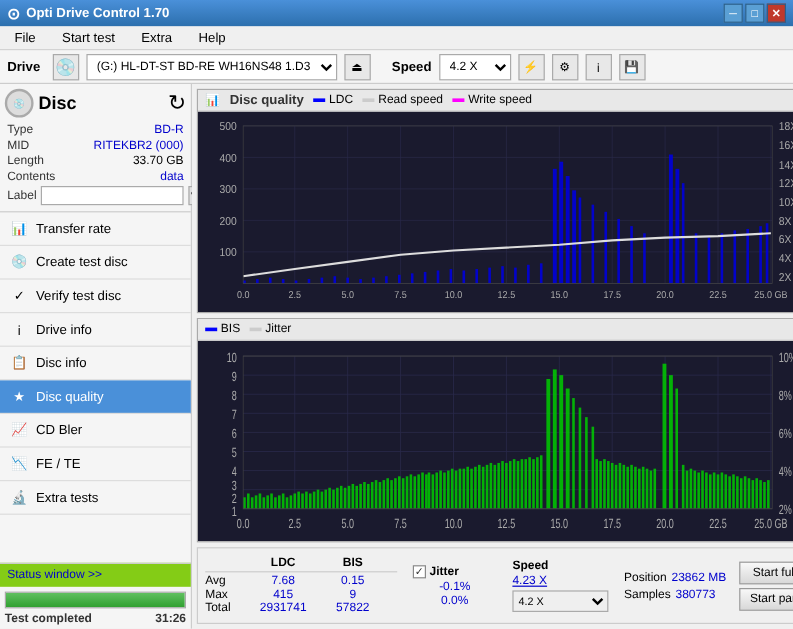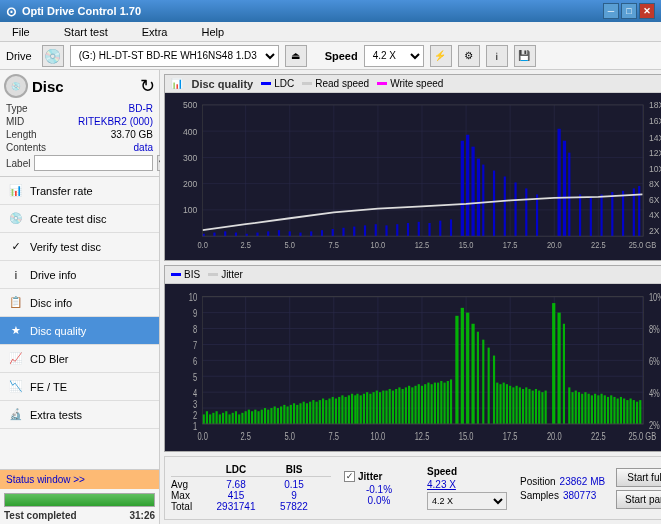--- a/index.html
+++ b/index.html
@@ -29,39 +29,39 @@
     }
     
     
     .menu-bar {
       background: #f0f0f0;
       border-bottom: 1px solid #ccc;
       height: 20px;
       display: flex;
       align-items: center;
       padding: 0 4px;
-      gap: 18px;
+      gap: 6px;
     }
     .menu-item {
       padding: 2px 8px;
       font-size: 11px;
       cursor: pointer;
     }
     
     
     .drive-bar {
       background: #f5f5f5;
       border-bottom: 1px solid #ccc;
       height: 28px;
       display: flex;
       align-items: center;
       padding: 0 6px;
       gap: 6px;
     }
-    .drive-label { font-size: 11px; font-weight: normal; margin-right: 4px; }
+    .drive-label { font-size: 11px; font-weight: bold; margin-right: 4px; }
     .drive-select {
       height: 22px;
       font-size: 10px;
       border: 1px solid #aaa;
       background: white;
       padding: 0 4px;
       min-width: 200px;
     }
     .drive-icon-btn {
       width: 22px; height: 22px;
@@ -168,21 +168,21 @@
     }
     
     
     .status-window {
       margin-top: auto;
       border-top: 1px solid #ccc;
       padding: 4px 6px;
       font-size: 10px;
       color: #0000cc;
       cursor: pointer;
-      background: #fdba74;
+      background: #84cc16;
     }
     .progress-container {
       height: 14px;
       background: #e0e0e0;
       border: 1px solid #aaa;
       margin: 2px 0;
       overflow: hidden;
     }
     .progress-bar {
       height: 100%;

